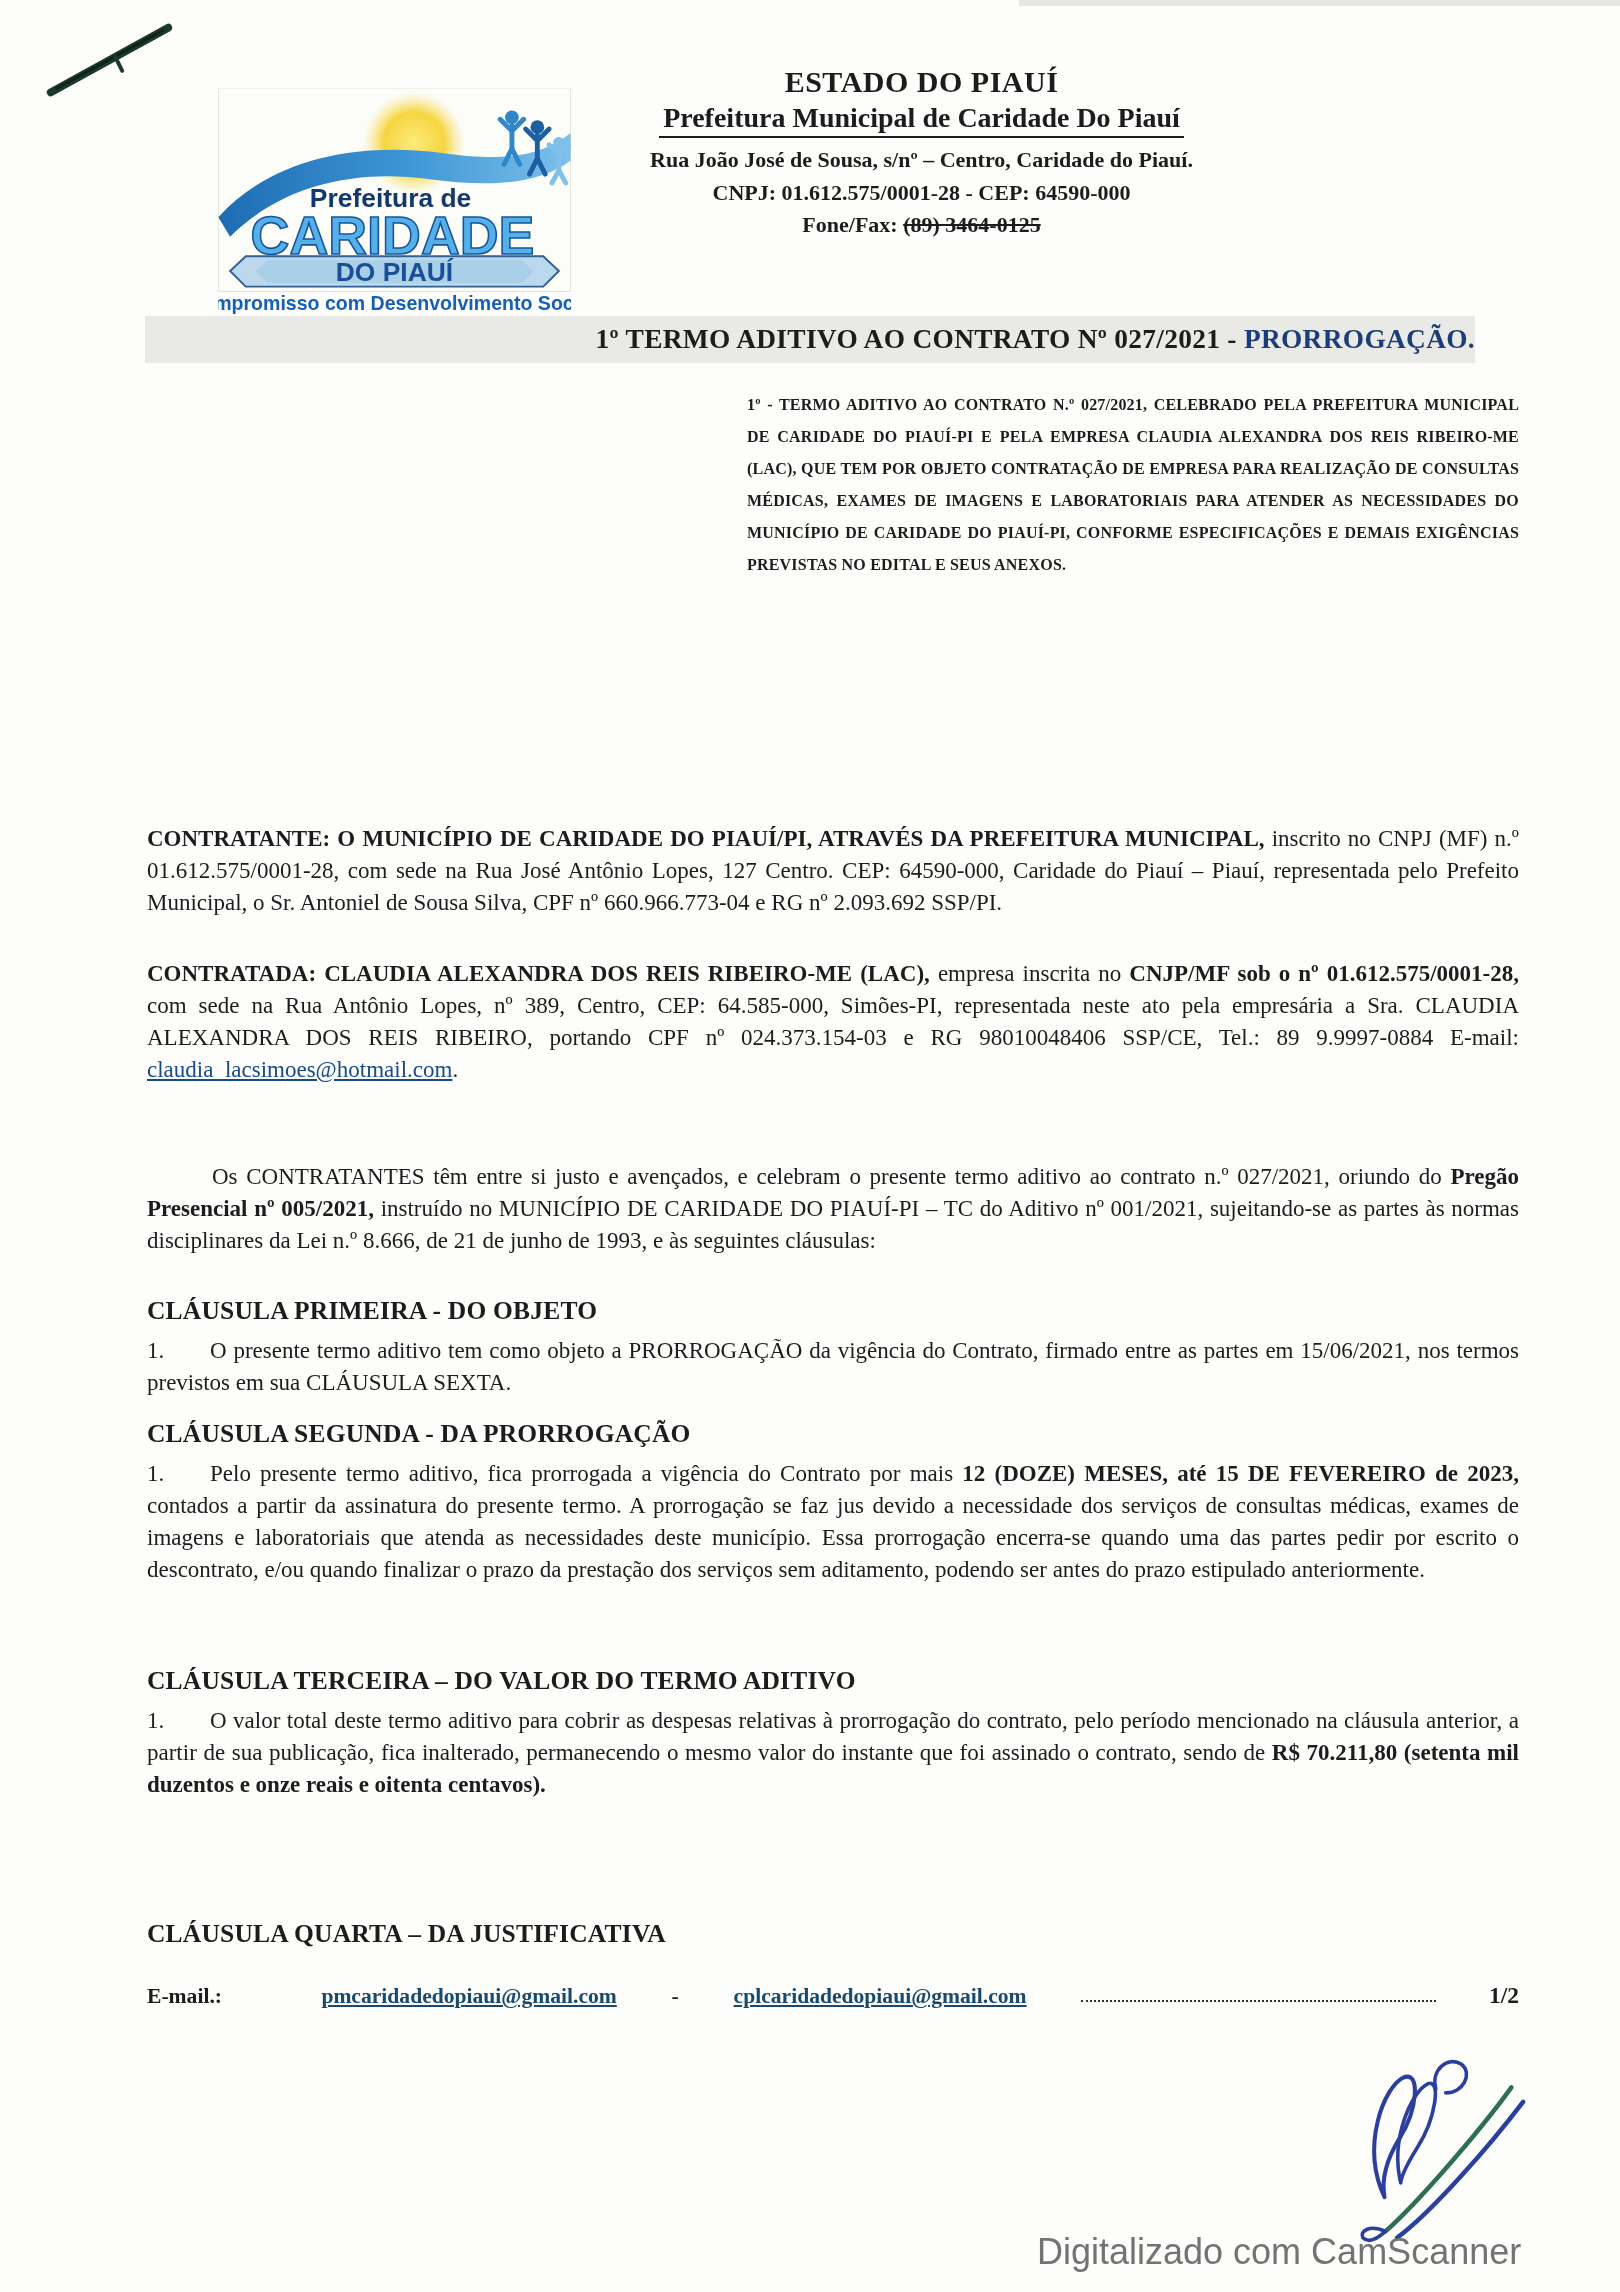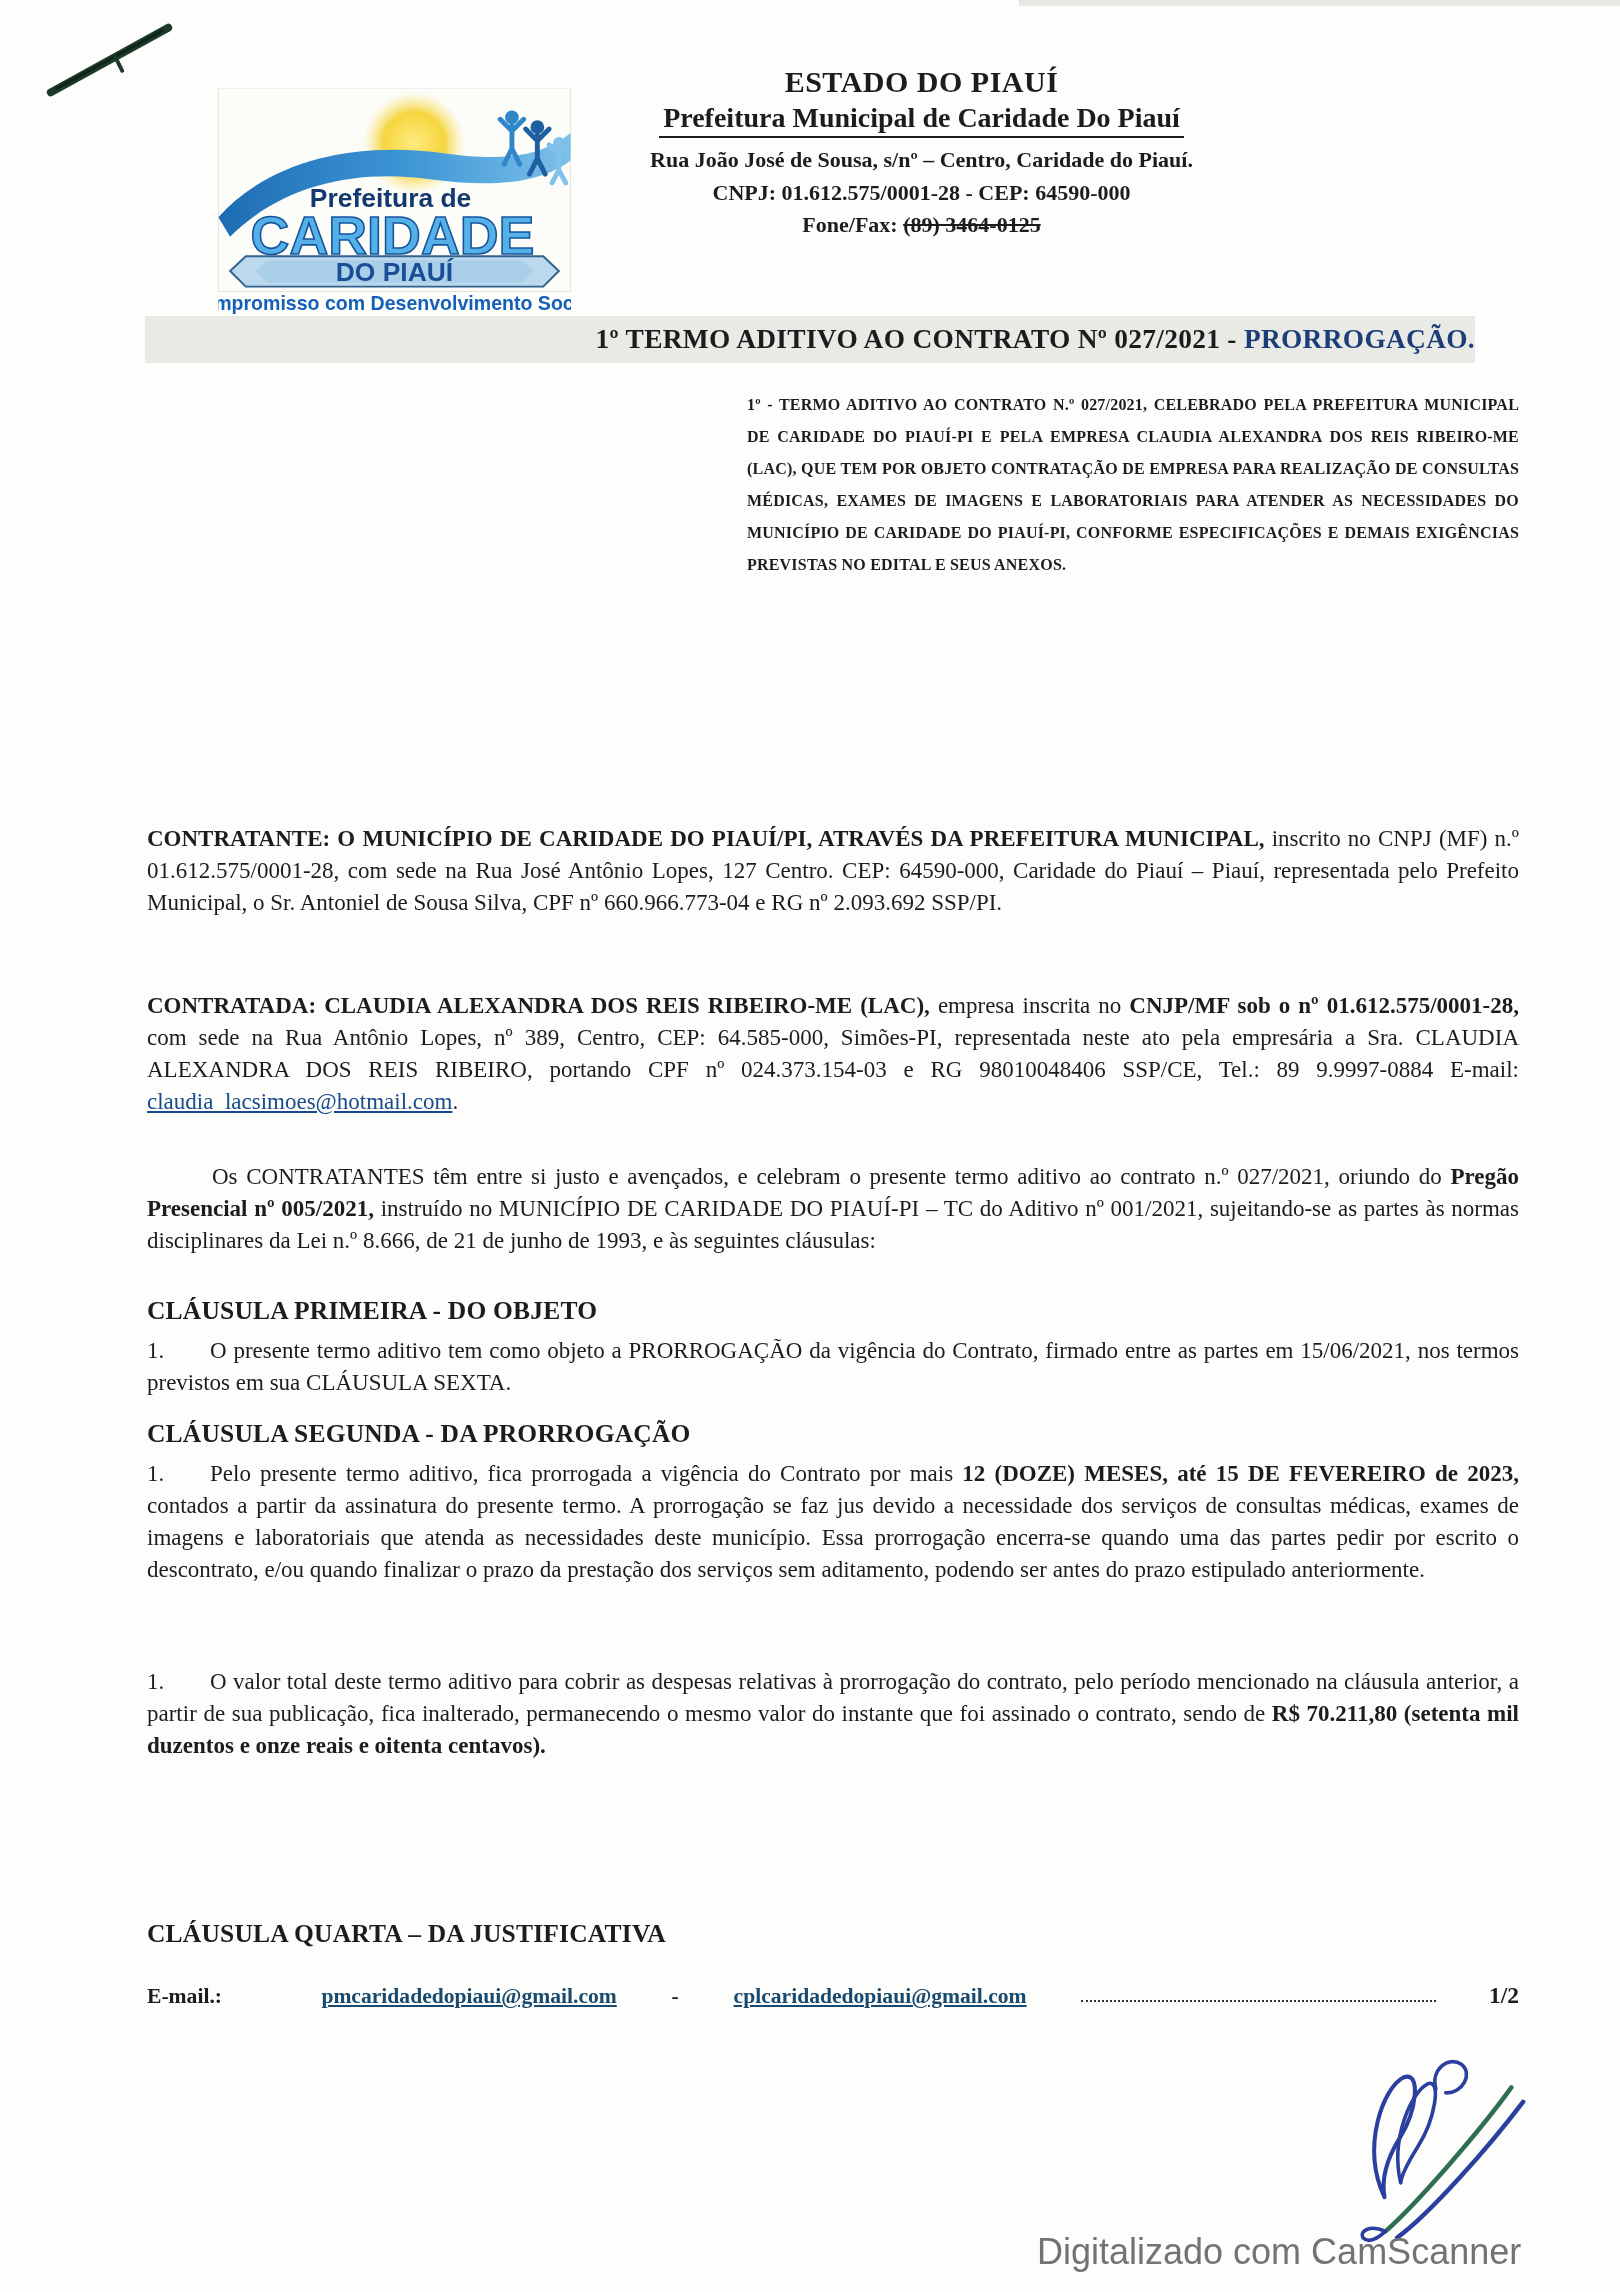--- a/index.html
+++ b/index.html
@@ -25,21 +25,21 @@
   }
   .summary{
     position:absolute;left:747px;top:389px;width:772px;margin:0;
     font-size:16px;font-weight:bold;line-height:32px;text-align:justify;letter-spacing:0.2px;
   }
   .body-p{
     position:absolute;left:147px;width:1372px;margin:0;
     font-size:23px;line-height:32px;text-align:justify;
   }
   .p-contratante{top:823px;}
-  .p-contratada{top:990px;}
+  .p-contratada{top:958px;}
   .p-preamble{top:1161px;text-indent:65px;}
   .clause{position:absolute;left:147px;width:1372px;}
   .c1{top:1296px;}.c2{top:1419px;}.c3{top:1666px;}.c4{top:1919px;}
   .clause h3{margin:0 0 8.8px 0;font-size:25.5px;font-weight:bold;letter-spacing:0.2px;}
   .clause p{margin:0;font-size:23px;line-height:32px;text-align:justify;}
   .num{display:inline-block;width:63px;}
   .footer-line{
     position:absolute;left:147px;top:1982px;width:1372px;
     display:flex;align-items:flex-end;font-size:21.6px;font-weight:bold;gap:47px;
   }
@@ -132,20 +132,21 @@
     <h3>CLÁUSULA PRIMEIRA - DO OBJETO</h3>
     <p><span class="num">1.</span><span><span>O presente termo aditivo tem como objeto a PRORROGAÇÃO da vigência do Contrato, firmado entre as partes em 15/06/2021, nos termos previstos em sua CLÁUSULA SEXTA.</span></span></p>
   </section>
 
   <section class="clause c2">
     <h3>CLÁUSULA SEGUNDA - DA PRORROGAÇÃO</h3>
     <p><span class="num">1.</span><span><span>Pelo presente termo aditivo, fica prorrogada a vigência do Contrato por mais </span><span style="font-weight: bold;">12 (DOZE) MESES, até 15 DE FEVEREIRO de 2023,</span><span> contados a partir da assinatura do presente termo. A prorrogação se faz jus devido a necessidade dos serviços de consultas médicas, exames de imagens e laboratoriais que atenda as necessidades deste município. Essa prorrogação encerra-se quando uma das partes pedir por escrito o descontrato, e/ou quando finalizar o prazo da prestação dos serviços sem aditamento, podendo ser antes do prazo estipulado anteriormente.</span></span></p>
   </section>
 
   <section class="clause c3">
+    <h3>CLÁUSULA TERCEIRA – DO VALOR DO TERMO ADITIVO</h3>
     <p><span class="num">1.</span><span><span>O valor total deste termo aditivo para cobrir as despesas relativas à prorrogação do contrato, pelo período mencionado na cláusula anterior, a partir de sua publicação, fica inalterado, permanecendo o mesmo valor do instante que foi assinado o contrato, sendo de </span><span style="font-weight: bold;">R$ 70.211,80 (setenta mil duzentos e onze reais e oitenta centavos).</span></span></p>
   </section>
 
   <section class="clause c4">
     <h3>CLÁUSULA QUARTA – DA JUSTIFICATIVA</h3>
   </section>
 
   <div class="footer-line">
     <span>E-mail.:</span>&nbsp;
     <span class="email">pmcaridadedopiaui@gmail.com</span>

